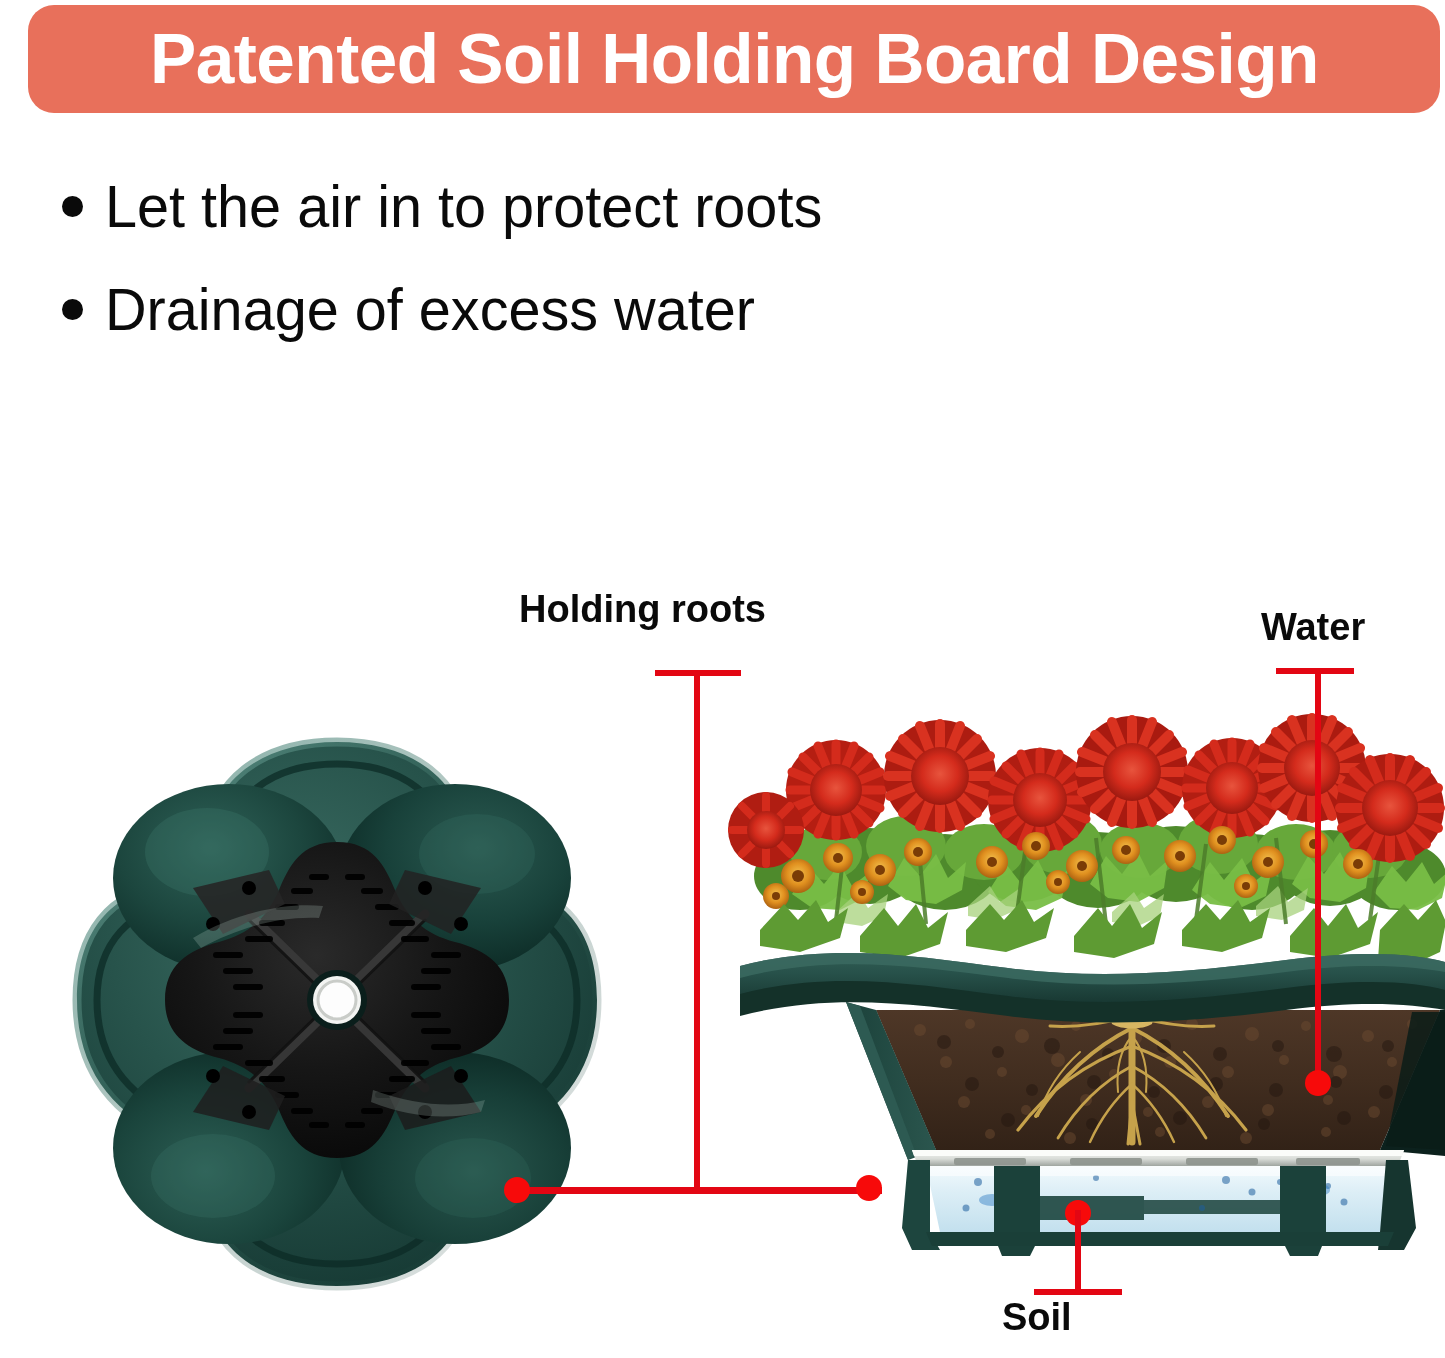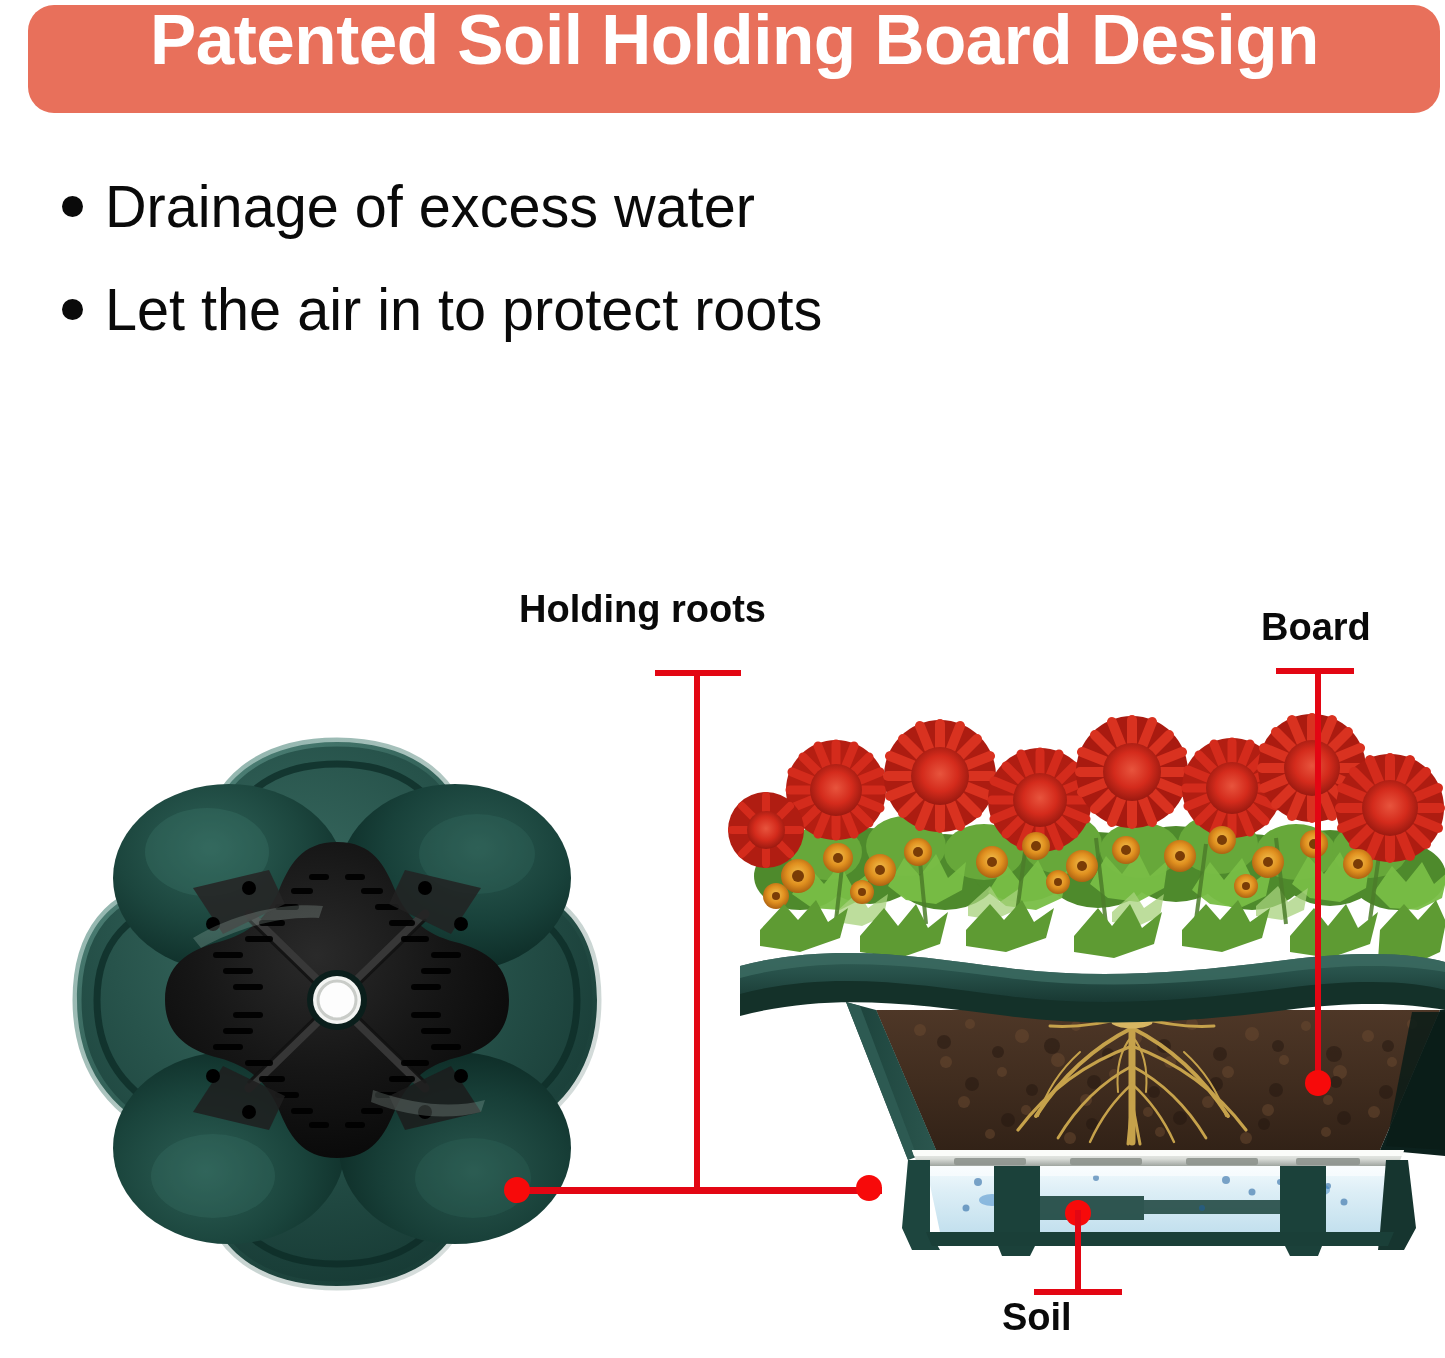--- a/index.html
+++ b/index.html
@@ -11,21 +11,21 @@
     font-family:"Liberation Sans", sans-serif;
     background:#ffffff;
   }
 
   
   #banner {
     position:absolute; left:28px; top:5px;
     width:1412px; height:108px;
     background:#E8705B;
     border-radius:26px;
-    display:flex; justify-content:center;
+    display:flex; align-items:center; justify-content:center;
   }
   #banner-title {
     color:#ffffff;
     font-size:70px;
     font-weight:bold;
     letter-spacing:-0.5px;
     white-space:nowrap;
     transform:scaleX(0.99);
     line-height:1;
   }
@@ -106,26 +106,26 @@
 
 <div id="banner">
   <div id="banner-title">Patented Soil Holding Board Design</div>
 </div>
 
 <div id="bullets">
 
 
   <div class="bullet-row">
     <span class="bullet-dot"></span>
-    <span class="bullet-text">Drainage of excess water</span>
+    <span class="bullet-text">Let the air in to protect roots</span>
   </div>
 
   <div class="bullet-row">
     <span class="bullet-dot"></span>
-    <span class="bullet-text">Let the air in to protect roots</span>
+    <span class="bullet-text">Drainage of excess water</span>
   </div>
 
 </div>
 
 <div id="stage">
 
   <div id="planter">
     <svg width="528" height="552" viewBox="0 0 528 552">
       <defs>
         <radialGradient id="gShellOuter" cx="42%" cy="34%" r="78%">
@@ -763,21 +763,21 @@
     </svg>
   </div>
 
   <div class="callout-label" id="label-holding-board">Holding roots</div>
   <div class="lead" id="hb-cap"></div>
   <div class="lead" id="hb-stem"></div>
   <div class="lead" id="hb-run"></div>
   <div class="lead-dot" id="hb-dot-l"></div>
   <div class="lead-dot" id="hb-dot-r"></div>
 
-  <div class="callout-label" id="label-soil">Board</div>
+  <div class="callout-label" id="label-soil">Water</div>
   <div class="lead" id="so-cap"></div>
   <div class="lead" id="so-stem"></div>
   <div class="lead-dot" id="so-dot"></div>
 
   <div class="lead-dot" id="wa-dot"></div>
   <div class="lead" id="wa-stem"></div>
   <div class="lead" id="wa-cap"></div>
   <div class="callout-label" id="label-water">Soil</div>
 
 </div>

